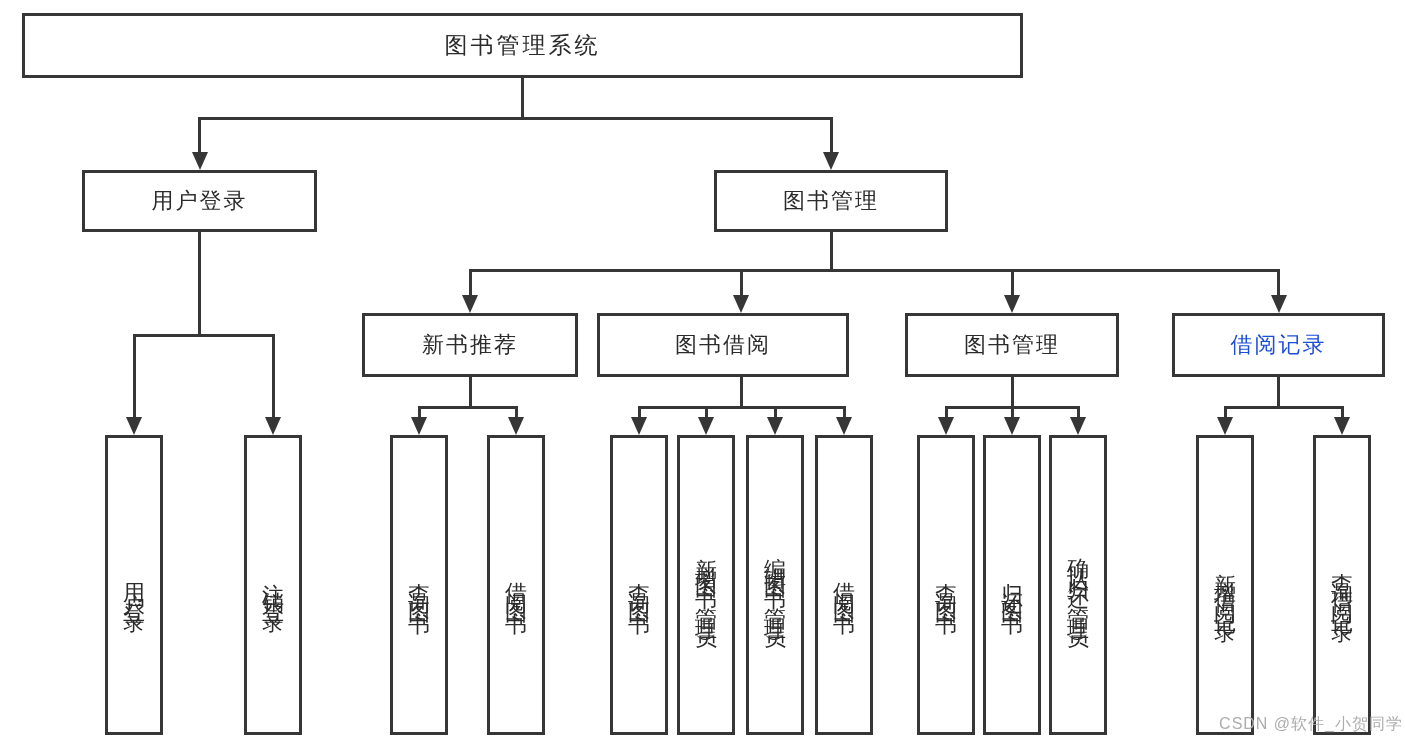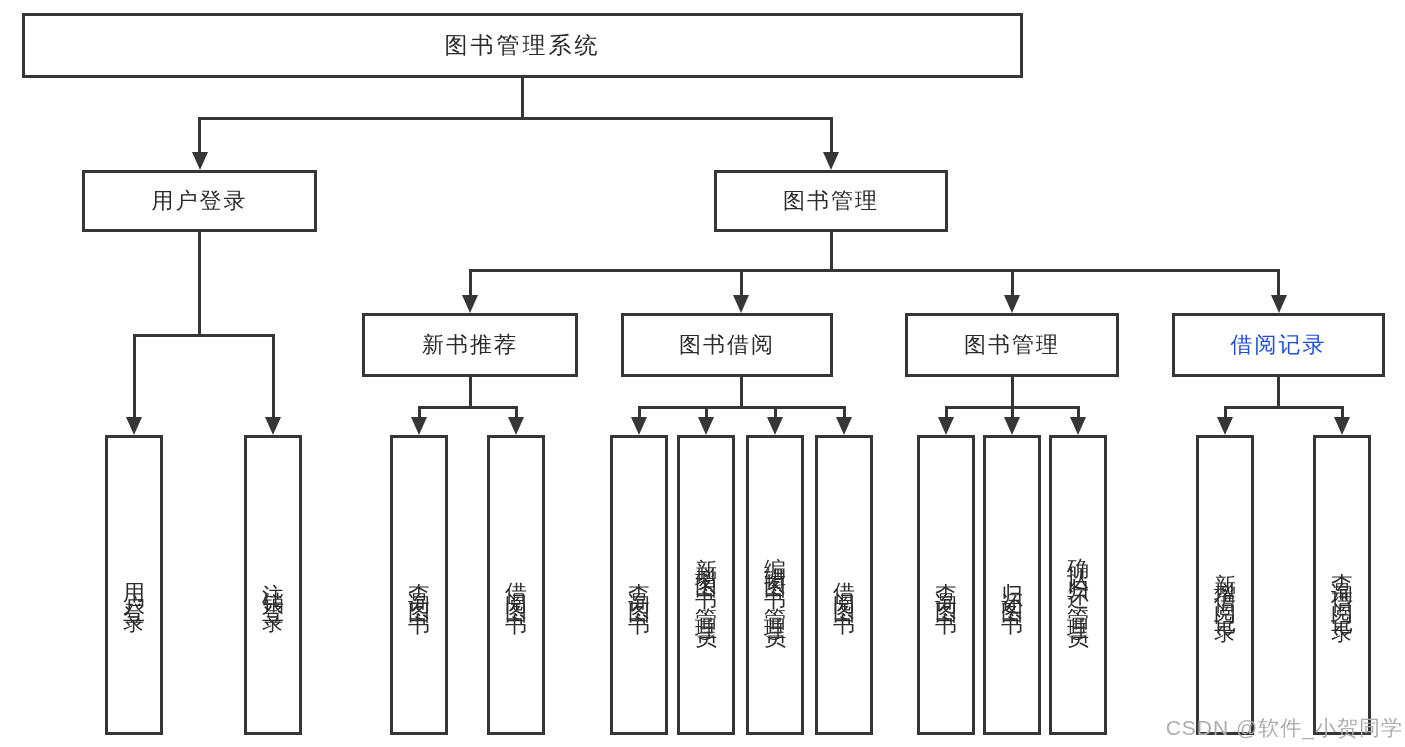--- a/index.html
+++ b/index.html
@@ -56,21 +56,21 @@
     height: 0;
     border-left: 8px solid transparent;
     border-right: 8px solid transparent;
     border-top: 18px solid #363636;
     z-index: 1;
   }
   #watermark {
     position: absolute;
     top: 714px;
     right: 2px;
-    font-size: 21px;
+    font-size: 16px;
     color: #adadad;
     letter-spacing: 1px;
     z-index: 5;
     white-space: nowrap;
   }
 </style>
 </head>
 <body>
 
 <div id="canvas">
@@ -80,21 +80,21 @@
     </div>
     <div class="box horizontal" style="left: 82px; top: 170px; width: 235px; height: 62px; border-color: rgb(54, 54, 54); color: rgb(43, 43, 43);">
       <span class="lbl">用户登录</span>
     </div>
     <div class="box horizontal" style="left: 714px; top: 170px; width: 234px; height: 62px; border-color: rgb(54, 54, 54); color: rgb(43, 43, 43);">
       <span class="lbl">图书管理</span>
     </div>
     <div class="box horizontal" style="left: 362px; top: 313px; width: 216px; height: 64px; border-color: rgb(54, 54, 54); color: rgb(43, 43, 43); justify-content: center;">
       <span class="lbl">新书推荐</span>
     </div>
-    <div class="box horizontal" style="left: 621px; top: 313px; width: 212px; height: 64px; border-color: rgb(54, 54, 54); color: rgb(43, 43, 43);">
+    <div class="box horizontal" style="left: 597px; top: 313px; width: 252px; height: 64px; border-color: rgb(54, 54, 54); color: rgb(43, 43, 43);">
       <span class="lbl">图书借阅</span>
     </div>
     <div class="box horizontal" style="left: 905px; top: 313px; width: 214px; height: 64px; border-color: rgb(54, 54, 54); color: rgb(43, 43, 43);">
       <span class="lbl">图书管理</span>
     </div>
     <div class="box horizontal" style="left: 1172px; top: 313px; width: 213px; height: 64px; border-color: rgb(54, 54, 54); color: #1d4ed8;">
       <span class="lbl">借阅记录</span>
     </div>
     <div class="box vertical" style="left: 105px; top: 435px; width: 58px; height: 300px; border-color: rgb(54, 54, 54); color: rgb(43, 43, 43);">
       <span class="lbl">用户登录</span>

